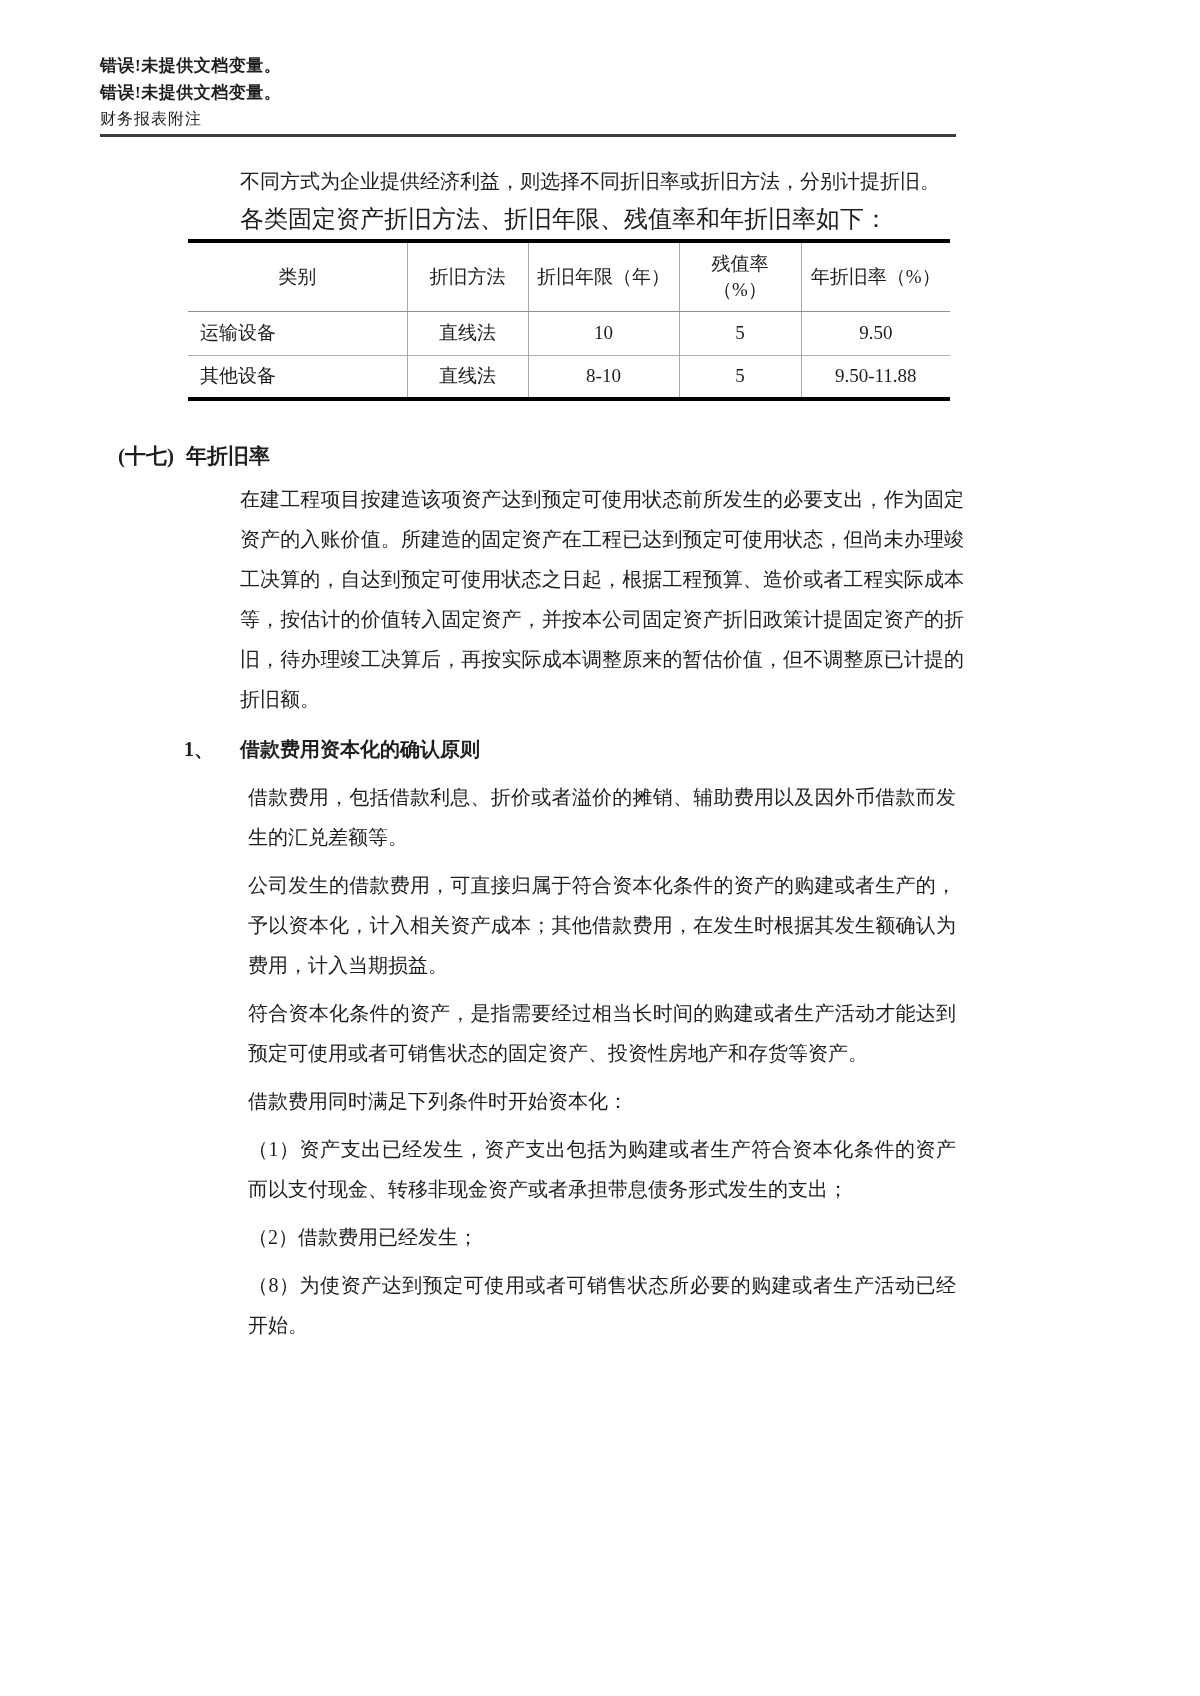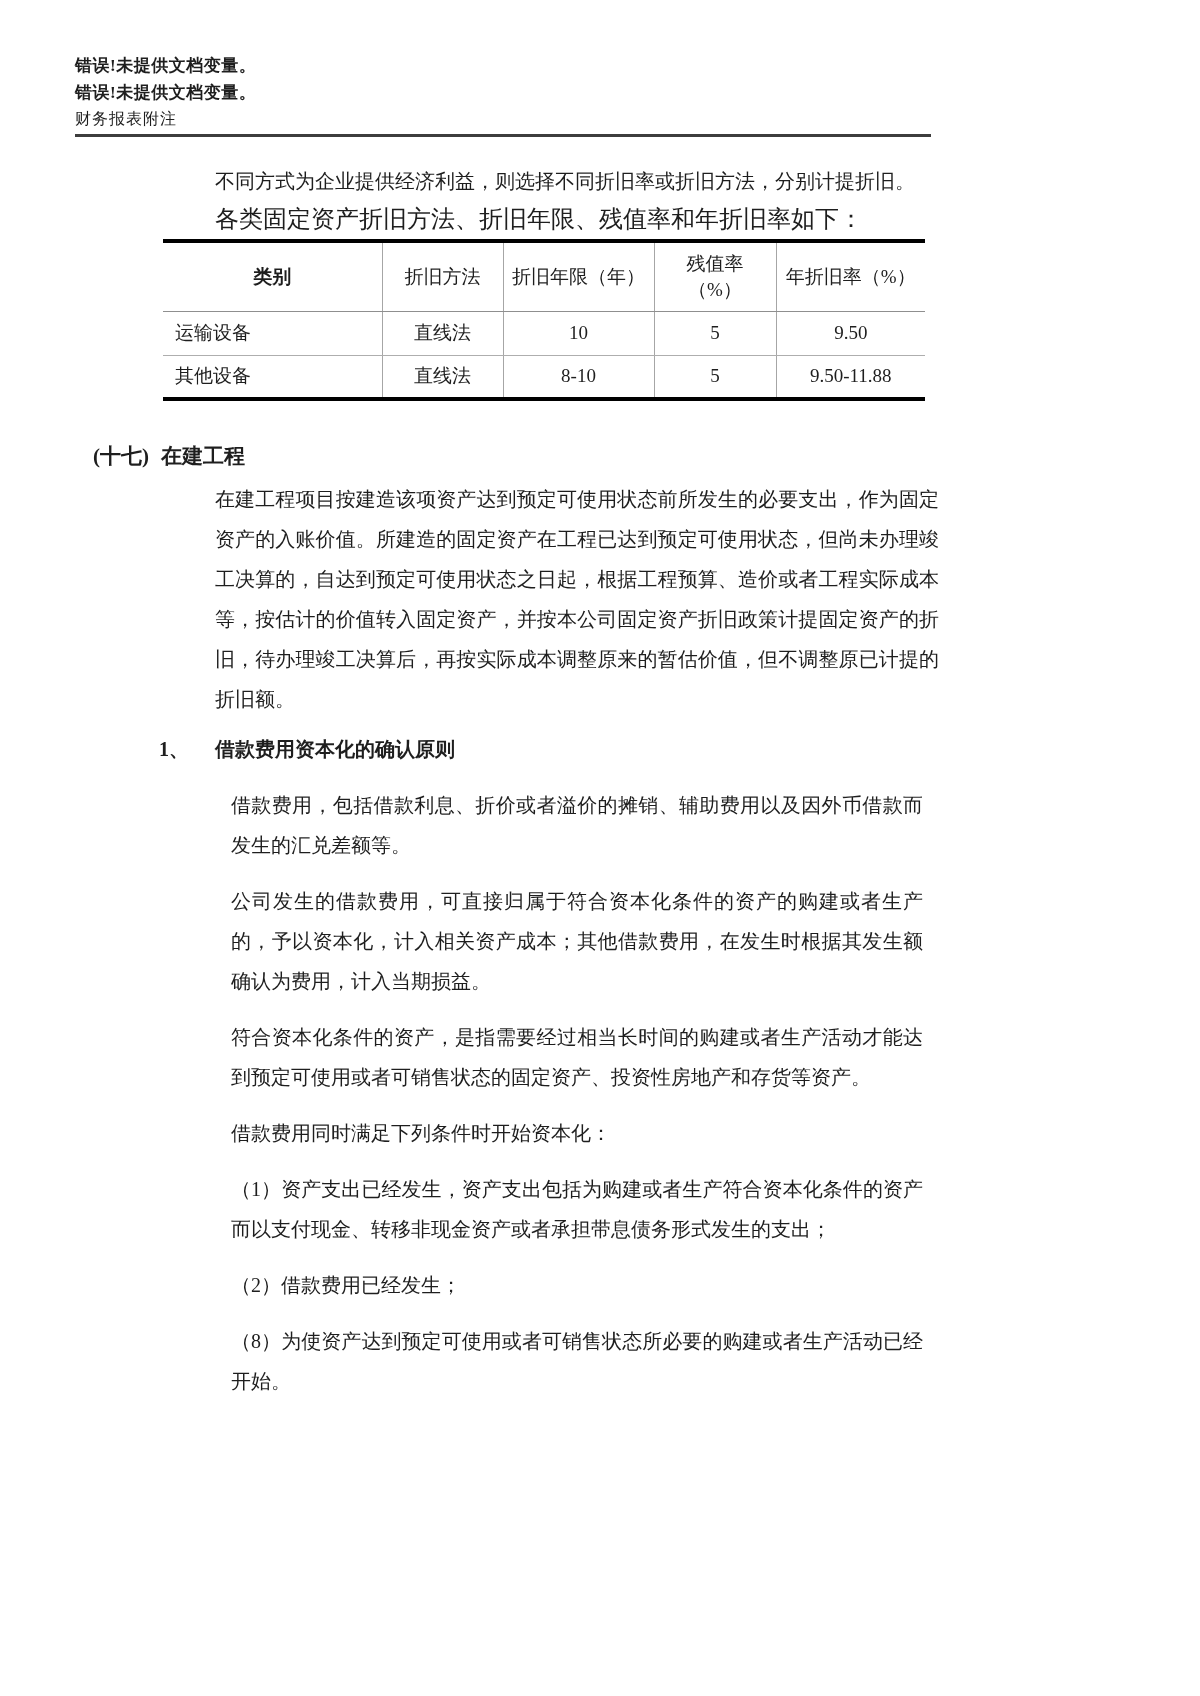--- a/index.html
+++ b/index.html
@@ -3,21 +3,21 @@
 <meta charset="utf-8">
 <style>
   * { margin:0; padding:0; box-sizing:border-box; }
   html,body { background:#ffffff; }
   body {
     width:1200px; height:1696px; overflow:hidden;
     font-family:"Liberation Serif","DejaVu Serif",serif;
     color:#1e1e1e;
     -webkit-font-smoothing:antialiased;
   }
-  .page { padding:52px 168px 0 75px; width:1200px; }
+  .page { padding:52px 168px 0 100px; width:1200px; }
 
   
   .doc-header .hdr-bold { font-size:17px; font-weight:700; line-height:27px; letter-spacing:0.5px; }
   .doc-header .hdr-reg  { font-size:16px; font-weight:400; line-height:25px; letter-spacing:1px; }
   .header-rule { border:none; border-top:3px solid #3d3d3d; width:856px; margin-top:3px; }
 
   
   .body-indent { margin-left:140px; width:724px; }
   .para {
     font-size:20px; line-height:40px;
@@ -32,34 +32,34 @@
     margin:2px 0 0 88px; width:762px;
     border-top:4px solid #000; border-bottom:4px solid #000;
     font-size:19px;
   }
   .dep-table td { vertical-align:middle; text-align:center; padding:0; }
   .dep-table .vline { border-right:1px solid #a6a6a6; }
   .dep-table thead td { height:70px; line-height:26px; border-bottom:1px solid #8f8f8f; }
   .dep-table tbody td { height:44px; border-bottom:1px solid #aeaeae; }
   .dep-table tbody tr:last-child td { border-bottom:none; }
   .dep-table td.cat { text-align:left; padding-left:12px; }
-  .dep-table thead td.cat { text-align:center; padding-left:0;font-weight:bold; }
+  .dep-table thead td.cat { text-align:center; padding-left:0; }
 
   
   .section-heading { margin-left:14px; font-size:21px; font-weight:700; line-height:30px; }
   .section-heading .sec-no { display:inline-block; width:64px; margin-right:8px;text-align:center; }
   .sec17 { margin-top:40px; }
   .sec18 { margin-top:46px; }
   .sec-para { margin-top:8px; }
 
   .sub-heading { margin-left:84px; margin-top:10px; font-size:20px; font-weight:700; line-height:40px; }
   .sub-heading .sub-no { display:inline-block; width:56px; }
 
   .sub-body { margin-top:0; }
-  .sub-body p { margin:16px; }
+  .sub-body p { margin:8px; }
 </style>
 </head>
 <body>
 
 <div class="page">
 
   <div class="doc-header">
     <p class="hdr-bold">错误!未提供文档变量。</p>
     <p class="hdr-bold">错误!未提供文档变量。</p>
     <p class="hdr-reg">财务报表附注</p>
@@ -104,21 +104,21 @@
         <td class="vline">直线法</td>
         <td class="vline">8-10</td>
         <td class="vline">5</td>
         <td>9.50-11.88</td>
       </tr>
     </tbody>
   </table>
 
   <div>
     <p class="section-heading sec17">
-      <span class="sec-no">(十七)</span><span>在建工程</span>
+      <span class="sec-no">(十七)</span><span>年折旧率</span>
     </p>
     <div class="body-indent">
       <p class="para sec-para">在建工程项目按建造该项资产达到预定可使用状态前所发生的必要支出，作为固定资产的入账价值。所建造的固定资产在工程已达到预定可使用状态，但尚未办理竣工决算的，自达到预定可使用状态之日起，根据工程预算、造价或者工程实际成本等，按估计的价值转入固定资产，并按本公司固定资产折旧政策计提固定资产的折旧，待办理竣工决算后，再按实际成本调整原来的暂估价值，但不调整原已计提的折旧额。</p>
     </div>
   </div>
 
   <div>
     <p class="sub-heading">
       <span class="sub-no">1、</span><span>借款费用资本化的确认原则</span>
     </p>

